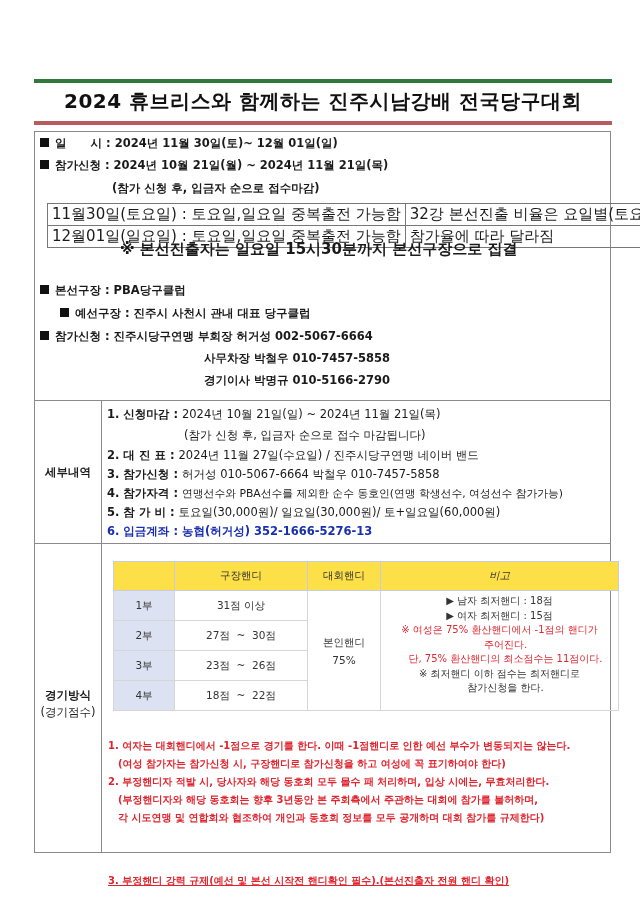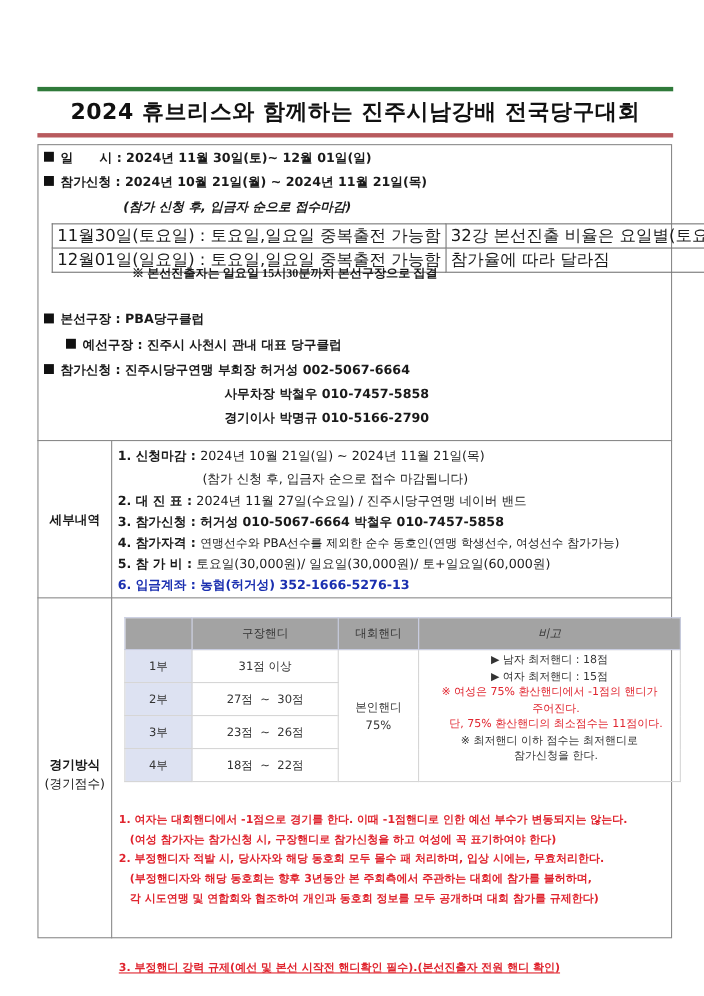--- a/index.html
+++ b/index.html
@@ -20,21 +20,21 @@
   table.sched { position:absolute; left:47px; top:203px; border-collapse:collapse; font-size:15px; }
   table.sched td { border:1px solid #777; padding:1px 4px; height:16px; white-space:nowrap; }
 
   .sidelabel { font-size:11.5px; font-weight:bold; text-align:center; width:66px; left:35px; }
 
   .num { font-weight:bold; }
   .blue { color:#1a2fb0; }
   .red { color:#e0252f; }
 
   table.hc { position:absolute; left:113px; top:561px; border-collapse:collapse; font-size:10.5px; color:#333; }
-  table.hc th { background:#a3a3a3; font-weight:normal; height:26px; border:1px solid #c8cce0; }
+  table.hc th { background:#fde047; font-weight:normal; height:26px; border:1px solid #c8cce0; }
   table.hc td { border:1px solid #d6d6d6; text-align:center; height:27px; }
   table.hc td.div { background:#dde2f2; width:58px; }
   table.hc td.note { text-align:center; vertical-align:top; padding:3px 6px; line-height:14.5px; font-size:10px; }
 
   .rules { left:108px; top:737px; font-size:10.5px; font-weight:bold; line-height:18px; color:#e0252f; white-space:nowrap; }
   .u { text-decoration:underline; }
 </style>
 </head>
 <body>
 
@@ -46,35 +46,35 @@
 <div class="abs hsep" style="top:400px;"></div>
 <div class="abs hsep" style="top:543px;"></div>
 <div class="abs vsep" style="top:400px;height:453px;"></div>
 
 <div class="abs line" style="left:40px;top:135px;">
   <span class="bullet"></span><span style="white-space:pre;">일      시</span> : <span>2024년 11월 30일(토)~ 12월 01일(일)</span>
 </div>
 <div class="abs line" style="left:40px;top:157px;">
   <span class="bullet"></span><span>참가신청</span> : <span>2024년 10월 21일(월) ~ 2024년 11월 21일(목)</span>
 </div>
-<div class="abs line" style="left:112px;top:180px;font-style:italic;">(참가 신청 후, 입금자 순으로 접수마감)</div>
+<div class="abs line" style="left:112px;top:180px;">(참가 신청 후, 입금자 순으로 접수마감)</div>
 
 <table class="sched">
   <tbody>
       <tr>
     <td>11월30일(토요일) : 토요일,일요일 중복출전 가능함</td>
     <td style="width:186px;">32강 본선진출 비율은 요일별(토요일, 일요일)</td>
   </tr>
   <tr>
     <td>12월01일(일요일) : 토요일,일요일 중복출전 가능함</td>
     <td>참가율에 따라 달라짐</td>
   </tr>
 </tbody>
   </table>
-<div class="abs line" style="left:120px;top:241px;font-size:11px;font-family:Liberation Serif, serif;">※ 본선진출자는 일요일 15시30분까지 본선구장으로 집결</div>
+<div class="abs line" style="left:120px;top:241px;font-size:15px;">※ 본선진출자는 일요일 15시30분까지 본선구장으로 집결</div>
 
 <div class="abs line" style="left:40px;top:282px;">
   <span class="bullet"></span><span>본선구장</span> : <span>PBA당구클럽</span>
 </div>
 <div class="abs line" style="left:40px;top:305px;margin-left:20px;">
   <span class="bullet"></span><span>예선구장</span> : <span>진주시 사천시 관내 대표 당구클럽</span>
 </div>
 <div class="abs line" style="left:40px;top:328px;">
   <span class="bullet"></span><span>참가신청</span> : <span>진주시당구연맹 부회장 허거성 002-5067-6664</span>
 </div>
@@ -83,21 +83,21 @@
 
 <div class="abs sidelabel" style="top:465px;">세부내역</div>
 <div class="abs line" style="left:107px;top:406px;">
   <span class="num">1. 신청마감</span> : <span style="font-weight:normal;">2024년 10월 21일(일) ~ 2024년 11월 21일(목)</span>
 </div>
 <div class="abs line" style="left:184px;top:427px;font-weight:normal;">(참가 신청 후, 입금자 순으로 접수 마감됩니다)</div>
 <div class="abs line" style="left:107px;top:447px;">
   <span class="num">2. 대 진 표</span> : <span style="font-weight:normal;">2024년 11월 27일(수요일) / 진주시당구연맹 네이버 밴드</span>
 </div>
 <div class="abs line" style="left:107px;top:466px;">
-  <span class="num">3. 참가신청</span> : <span style="font-weight:bold;">허거성 010-5067-6664 박철우 010-7457-5858</span>
+  <span class="num">3. 참가신청</span> : <span style="font-weight:normal;">허거성 010-5067-6664 박철우 010-7457-5858</span>
 </div>
 <div class="abs line" style="left:107px;top:485px;">
   <span class="num">4. 참가자격</span> : <span style="font-weight:normal;font-size:10.8px;">연맹선수와 PBA선수를 제외한 순수 동호인(연맹 학생선수, 여성선수 참가가능)</span>
 </div>
 <div class="abs line" style="left:107px;top:504px;">
   <span class="num">5. 참 가 비</span> : <span style="font-weight:normal;">토요일(30,000원)/ 일요일(30,000원)/ 토+일요일(60,000원)</span>
 </div>
 <div class="abs line blue" style="left:107px;top:523px;">
   <span class="num">6. 입금계좌</span> : <span>농협(허거성) 352-1666-5276-13</span>
 </div>

